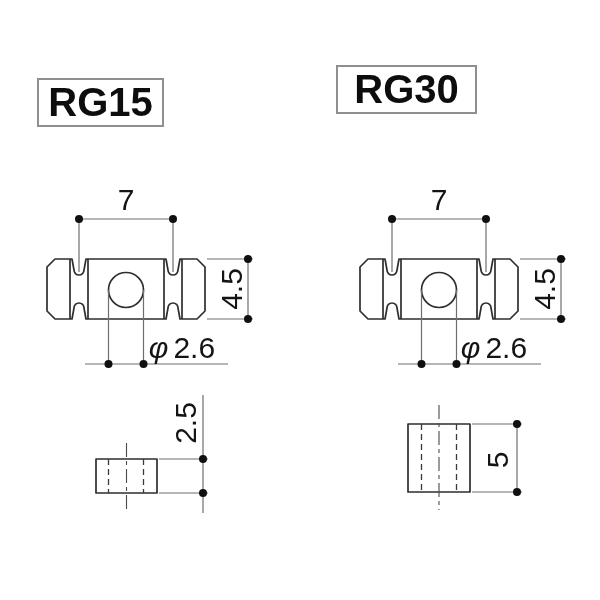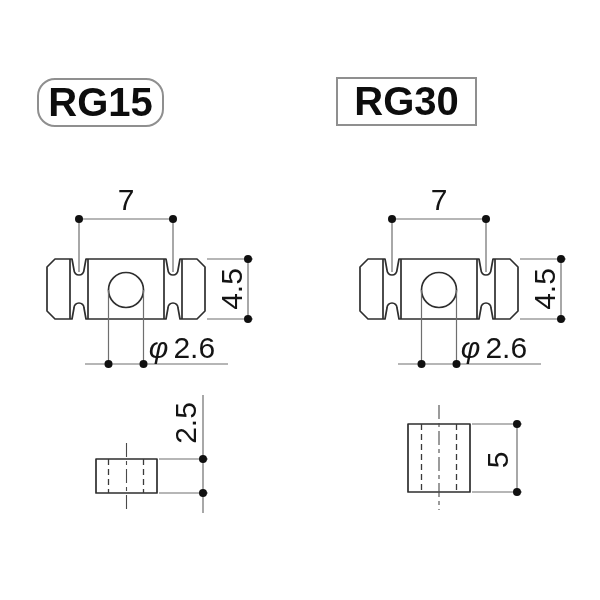--- a/index.html
+++ b/index.html
@@ -99,24 +99,24 @@
     <g>
       <rect class="outline" x="408" y="424" width="62" height="68"></rect>
       <path class="hiddenline" d="M 421.5 424 V 492 M 456.5 424 V 492"></path>
       <path class="centerline" d="M 439 405 V 510"></path>
       <path class="thin" d="M 472 424 H 522 M 472 492 H 522 M 517 424 V 492"></path>
       <circle class="dot" cx="517" cy="424" r="4"></circle>
       <circle class="dot" cx="517" cy="492" r="4"></circle>
     </g>
   </svg>
 
-  <div class="model-label" style="left:37px;top:78px;width:123px;height:45px;border-radius:18px;">
+  <div class="model-label" style="left:37px;top:78px;width:123px;height:45px;">
     <span>RG15</span>
   </div>
-  <div class="model-label" style="left:336px;top:77px;width:137px;height:45px;justify-content:center;">
+  <div class="model-label" style="left:336px;top:65px;width:137px;height:45px;justify-content:center;">
     <span>RG30</span>
   </div>
 
   <div class="dim-text" style="left:126px;top:200px;">7</div>
   <div class="dim-text rot" style="left:232px;top:289px;">4.5</div>
   <div class="dim-text" style="left:182px;top:348px;">
     <span class="phi">φ</span><span>2.6</span>
   </div>
   <div class="dim-text rot" style="left:186px;top:423px;">2.5</div>
 

